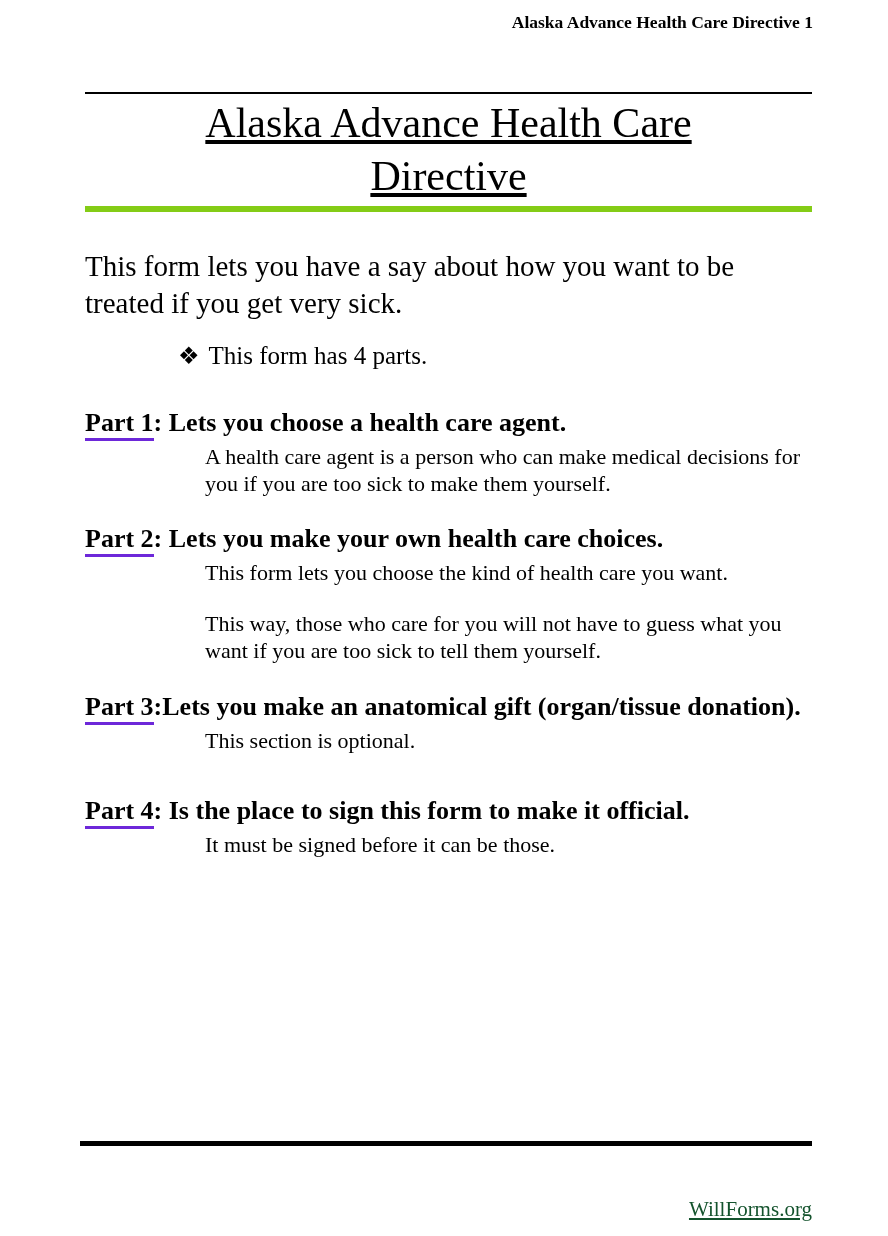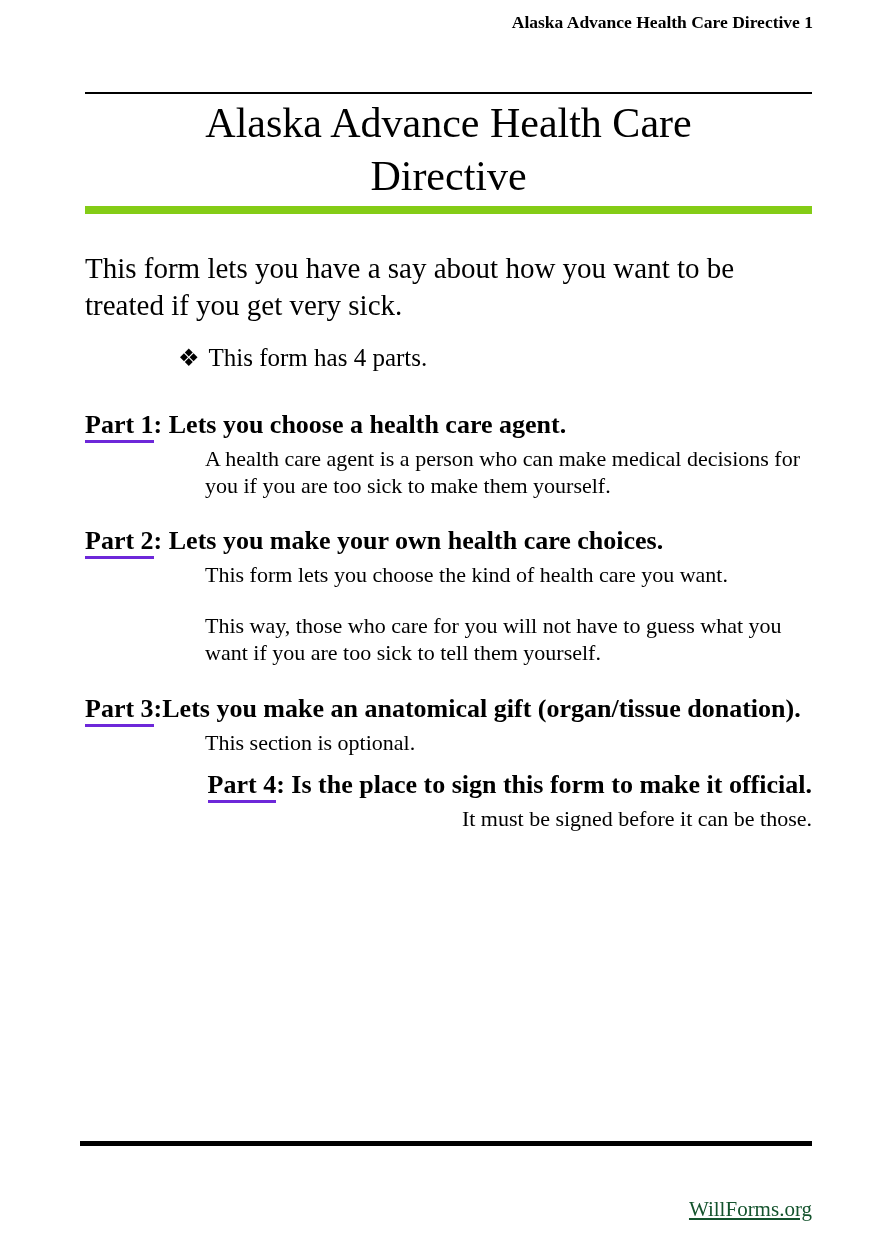--- a/index.html
+++ b/index.html
@@ -19,22 +19,23 @@
     font-weight: bold;
     font-size: 17.5px;
     line-height: 1.1;
   }
   .content {
     margin: 0 76px 0 85px; 
   }
   .title-block {
     margin-top: 60px;
     border-top: 2px solid #000;
-    border-bottom: 8px solid #84cc16;
+    border-bottom: 6px solid #84cc16;
     padding: 3px 0;
+    text-decoration: underline;
   }
   .title-block h1 {
     margin: 0 auto;
     max-width: 620px;
     text-align: center;
     font-size: 42px;
     font-weight: normal;
     line-height: 1.26;
   }
   .intro {
@@ -65,21 +66,21 @@
   .section p {
     margin: 4px 0 0 120px;
     max-width: 625px;
     font-size: 22px;
     line-height: 1.23;
   }
   .sec-1 { margin-top: 34px; }
   .sec-2 { margin-top: 25px; }
   .sec-2 p.second { margin-top: 24px; }
   .sec-3 { margin-top: 26px; }
-  .sec-4 { margin-top: 12px; text-align: right; }
+  .sec-4 { margin-top: 40px; }
   .footer-rule {
     position: absolute;
     left: 80px;
     right: 76px;
     top: 1141px;
     height: 5px;
     background: #000;
   }
   .footer-link {
     position: absolute;

